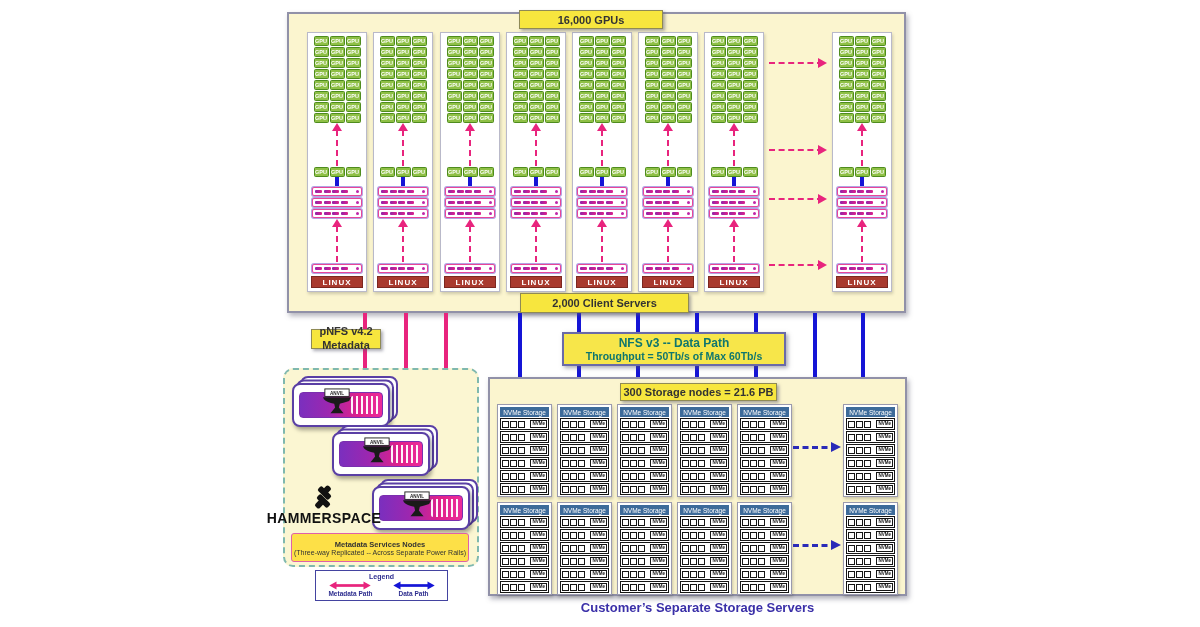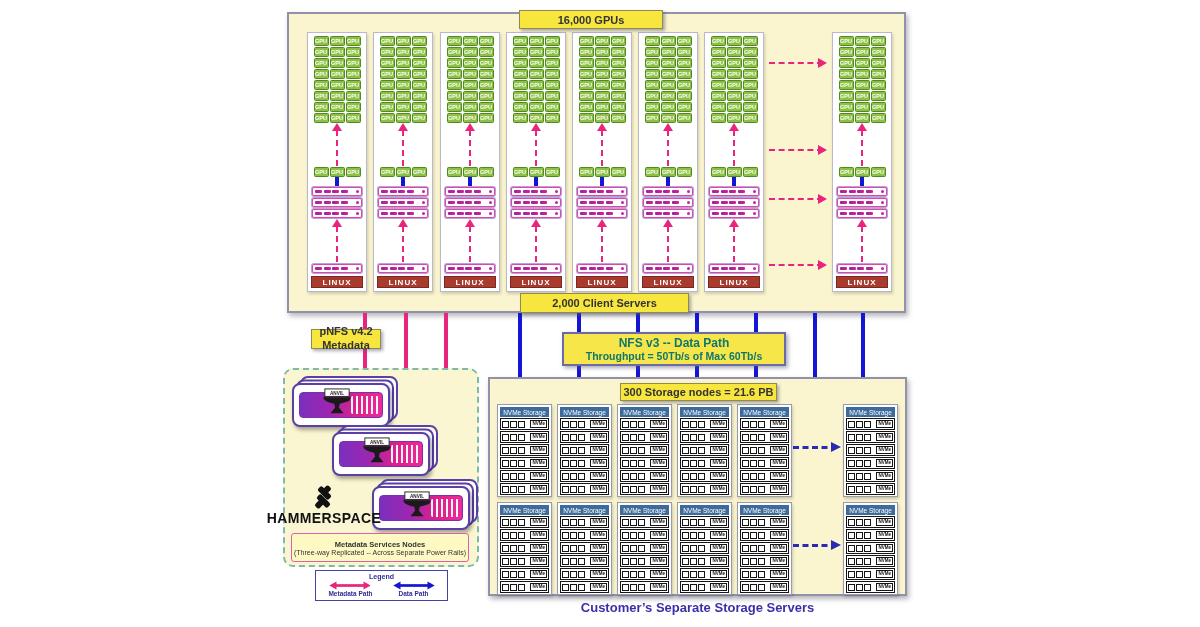--- a/index.html
+++ b/index.html
@@ -79,21 +79,21 @@
   .anvil svg { position:absolute; left:22%; top:-5px; }
   #hs-logo { position:absolute; left:291px; top:486px; width:66px; display:flex;
              flex-direction:column; align-items:center; z-index:4; }
   #hs-logo .mark { position:relative; width:22px; height:22px; margin-bottom:2px; }
   #hs-logo .mark i { position:absolute; display:block; width:15px; height:6px; background:#111; border-radius:2px; }
   #hs-logo .mark .b1 { left:4px; top:4px;  transform:rotate(45deg); }
   #hs-logo .mark .b2 { left:3px; top:12px; transform:rotate(45deg); }
   #hs-logo .mark .b3 { left:9px; top:1px;  transform:rotate(-45deg); width:9px; }
   #hs-logo .mark .b4 { left:2px; top:15px; transform:rotate(-45deg); width:9px; }
   #hs-logo .brand { font-size:14px; font-weight:bold; color:#111; letter-spacing:.4px; }
-  #hs-note { position:absolute; left:291px; top:533px; width:178px; height:29px; background:#fef9c3;
+  #hs-note { position:absolute; left:291px; top:533px; width:178px; height:29px; background:#fde047;
              border:1px solid #e060a8; border-radius:3px; z-index:4; display:flex; flex-direction:column;
              align-items:center; justify-content:center; color:#333; text-align:center; }
   #hs-note .n1 { font-size:7.5px; font-weight:bold; }
   #hs-note .n2 { font-size:7px; }
 
   
   #legend { position:absolute; left:315px; top:570px; width:133px; height:31px; background:#fff;
             border:1.5px solid #4343a0; display:flex; flex-direction:column; align-items:center;
             padding-top:2px; z-index:4; }
   #legend .lt { font-size:7px; font-weight:bold; color:#2e2e8f; }

